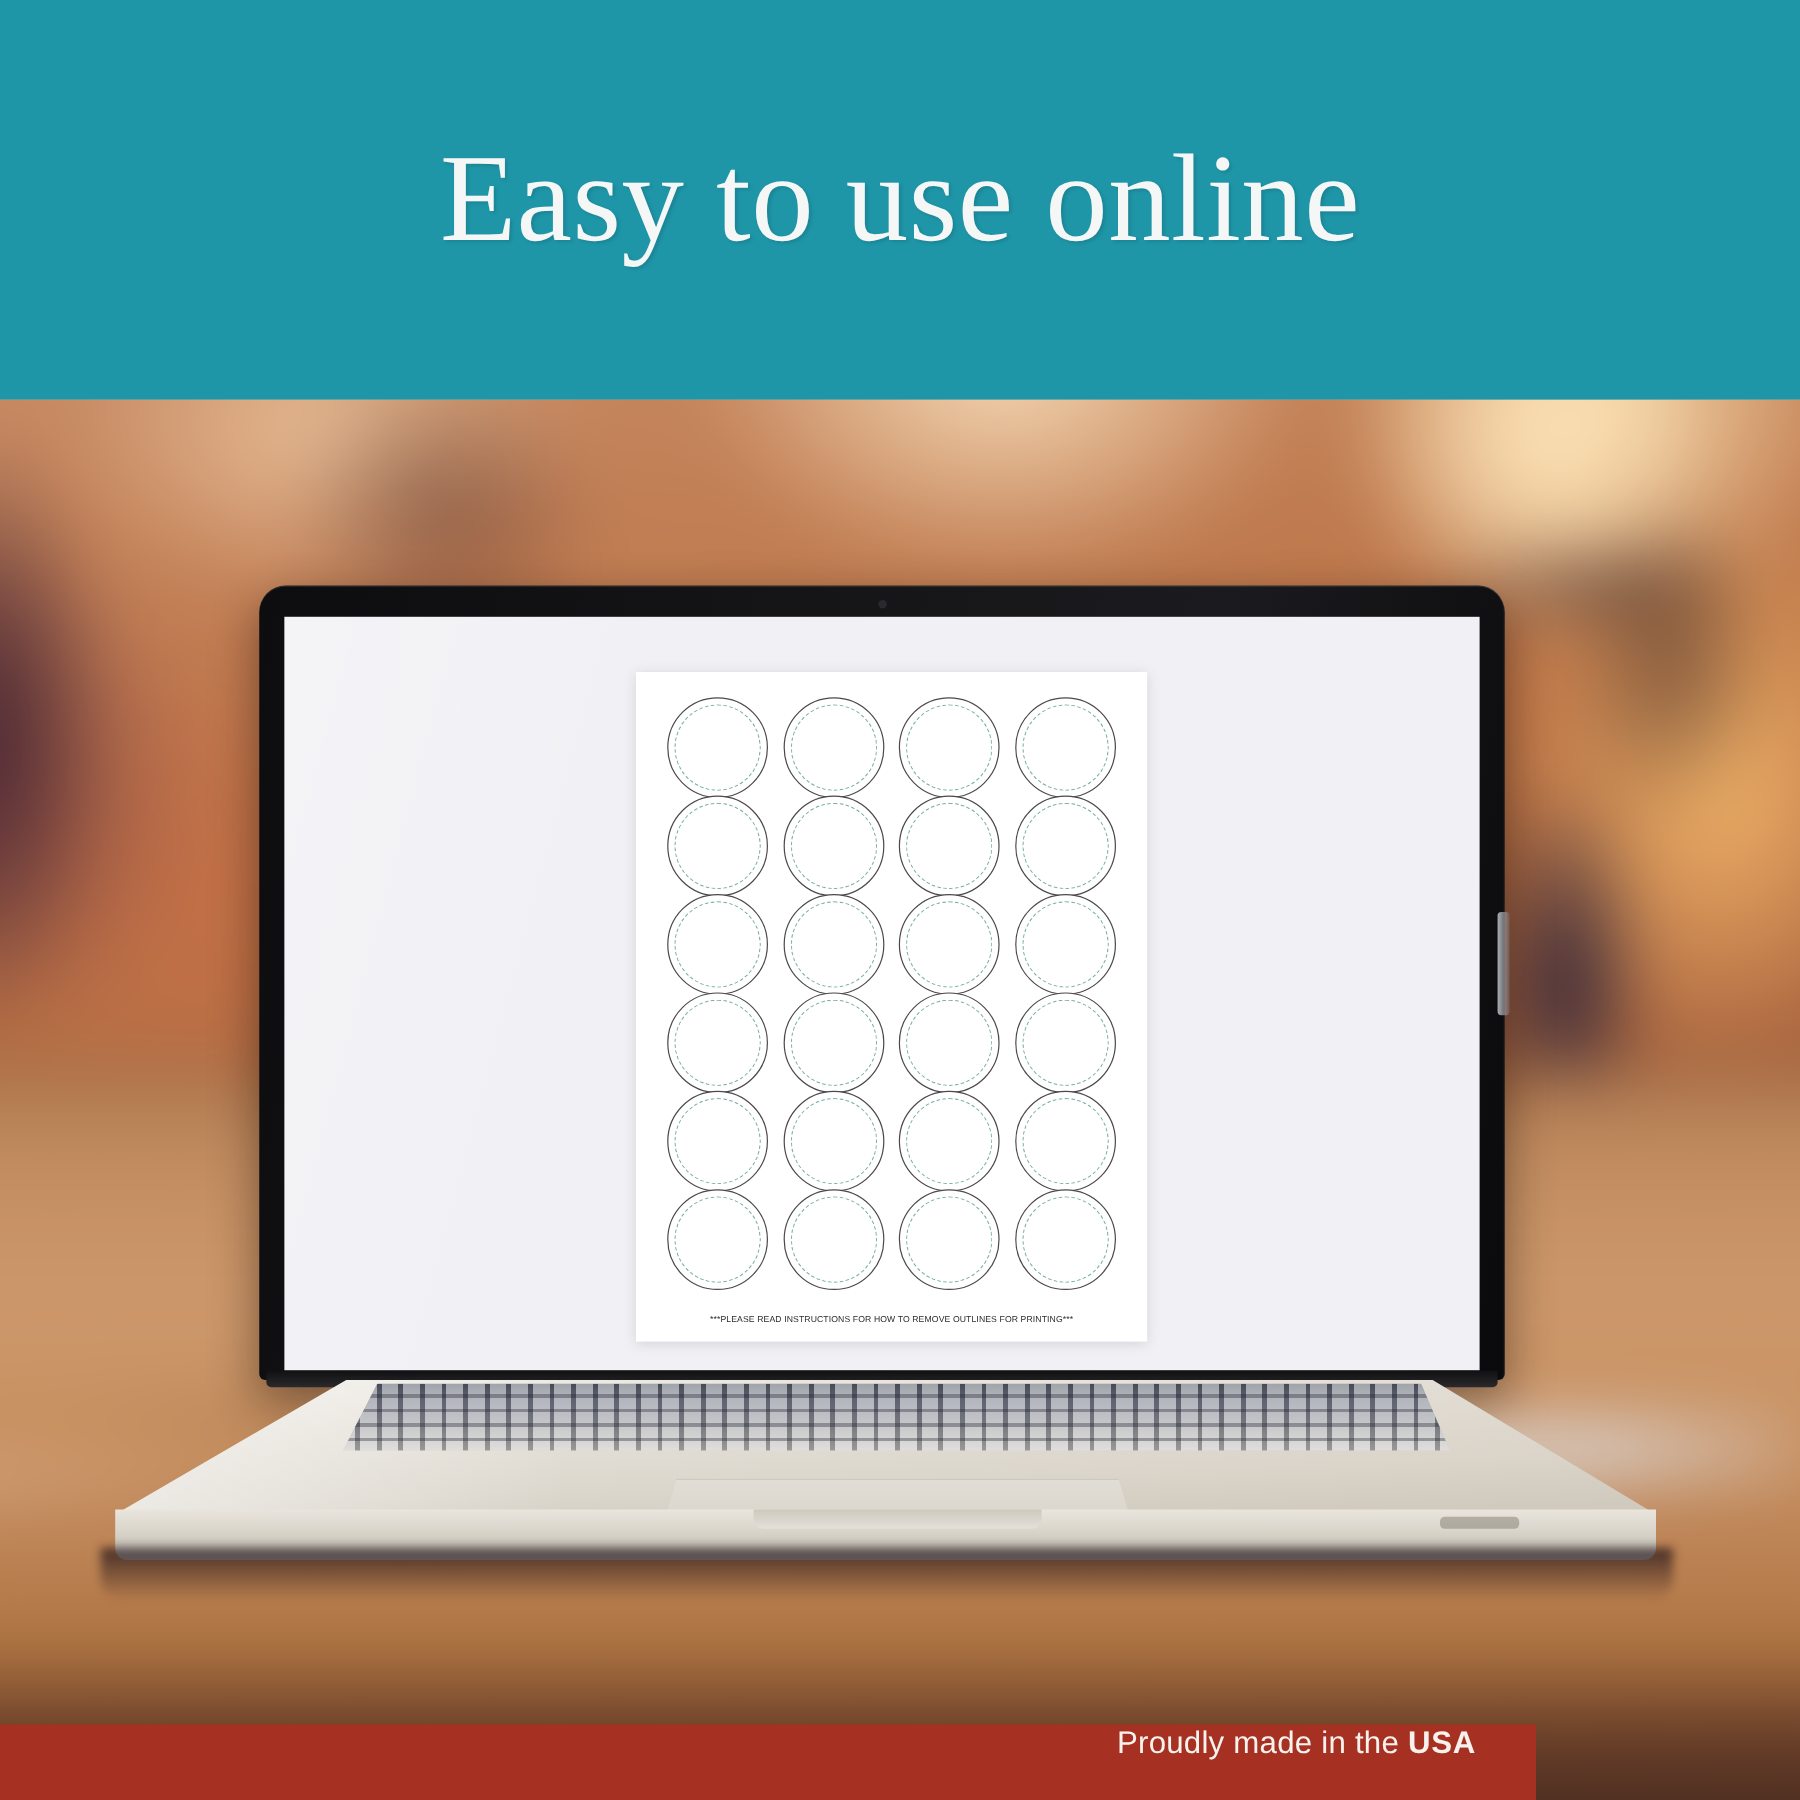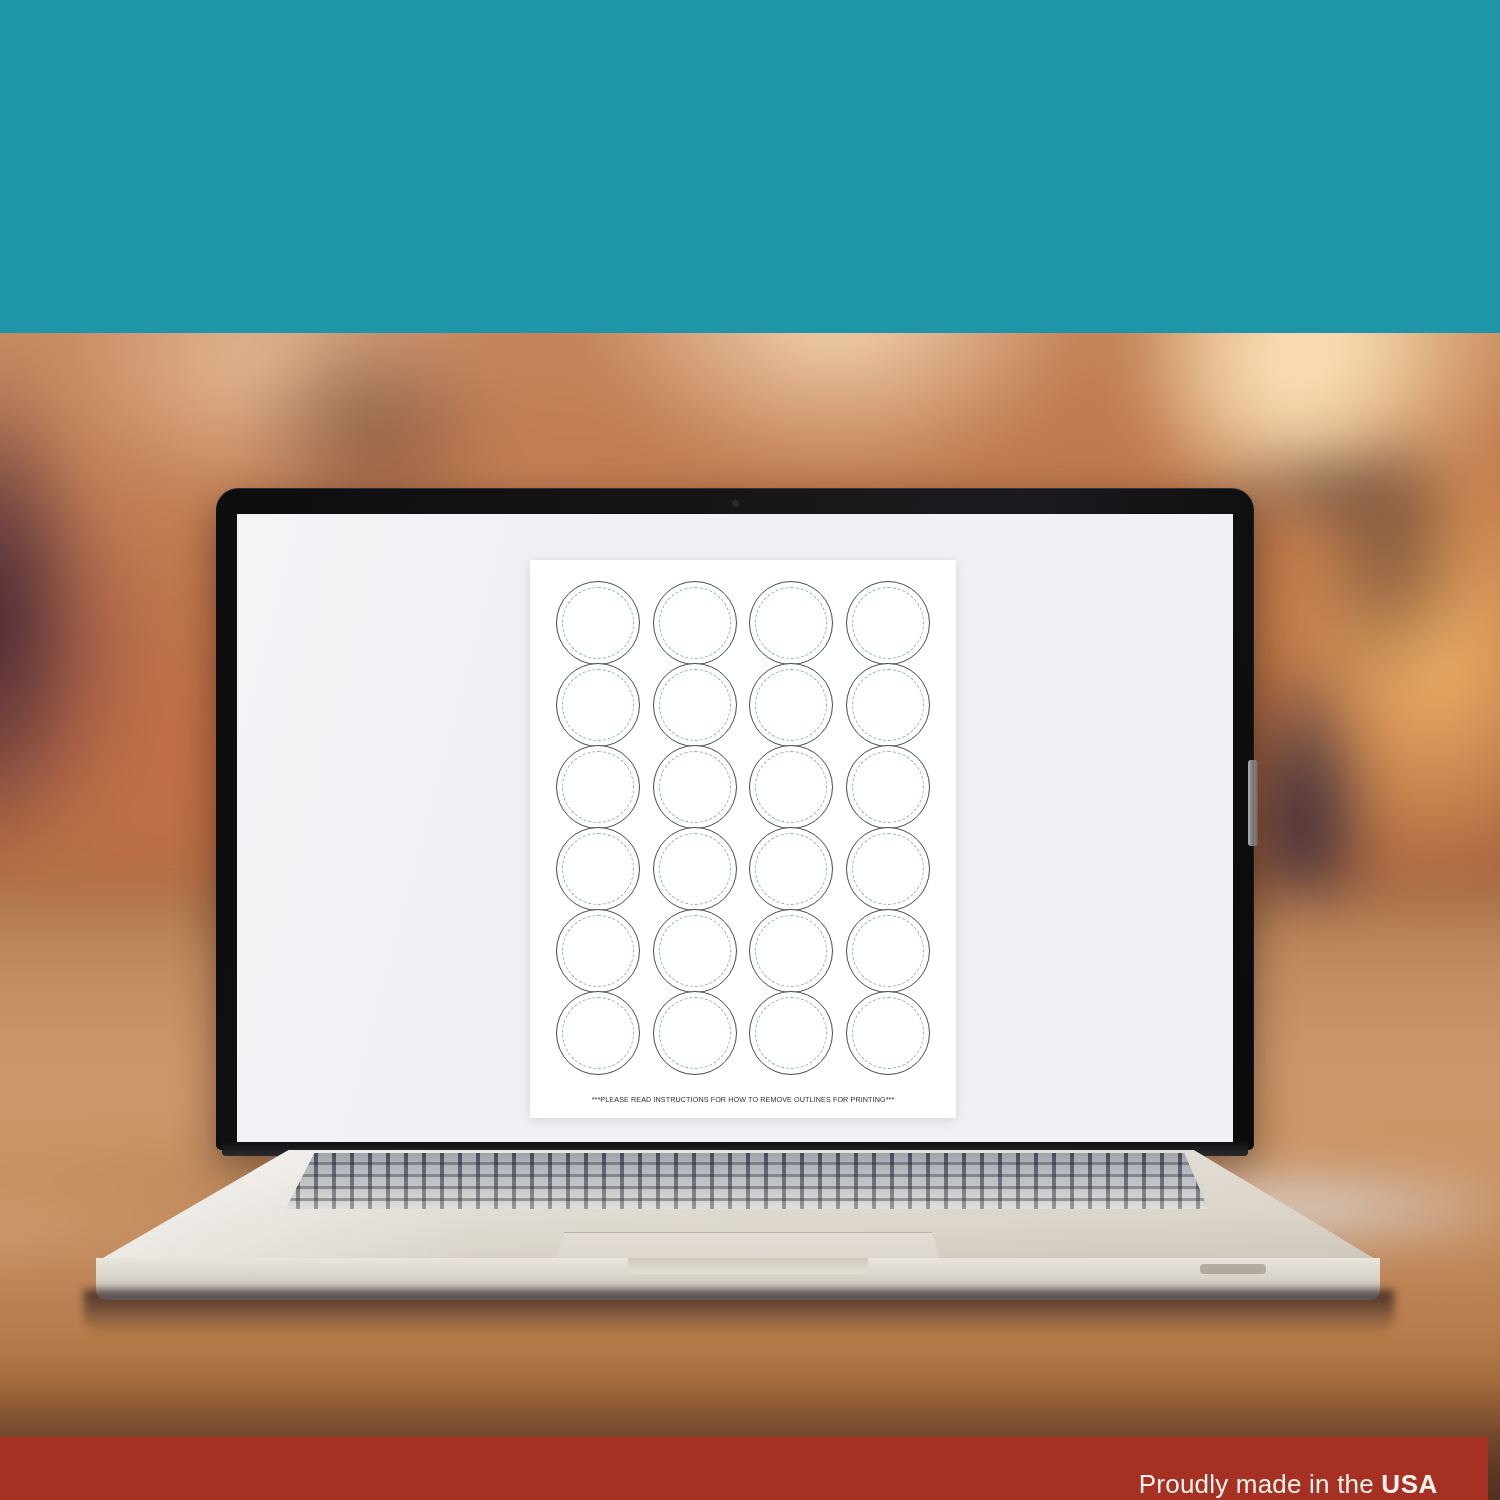--- a/index.html
+++ b/index.html
@@ -271,23 +271,23 @@
     line-height:1.12;
     font-weight:400;
     text-align:center;
     letter-spacing:.4px;
     text-shadow:2px 2px 3px rgba(0,0,0,.12);
   }
   .hl { display:block; }
 
   
   .footer {
-    position:absolute; left:0; top:1437px; width:1488px; height:63px;
+    position:absolute; left:0; top:1437px; width:1280px; height:63px;
     background:#a63122;
-    display:flex; align-items:flex-end; justify-content:flex-end;
+    display:flex; align-items:flex-start; justify-content:flex-end;
   }
   .footer-text {
     font-family:"Liberation Sans", sans-serif;
     font-size:26px;
     color:#f7f2ee;
     letter-spacing:.2px;
     margin-right:50px;
     white-space:nowrap;
   }
   .footer-text .usa { font-weight:bold; letter-spacing:.6px; }
@@ -419,20 +419,21 @@
     <div class="kbd-rows"></div>
     <div class="trackpad"></div>
     <div class="base-front"></div>
     <div class="base-front-notch"></div>
     <div class="port-right"></div>
     <div class="base-shadow"></div>
   </div>
 
   <div class="header">
     <h1>
+      <span class="hl">Easy to use online</span>
     </h1>
   </div>
 
   <div class="footer">
     <div class="footer-text">
       <span>Proudly made in the </span><span class="usa">USA</span>
     </div>
   </div>
 
 </div>

